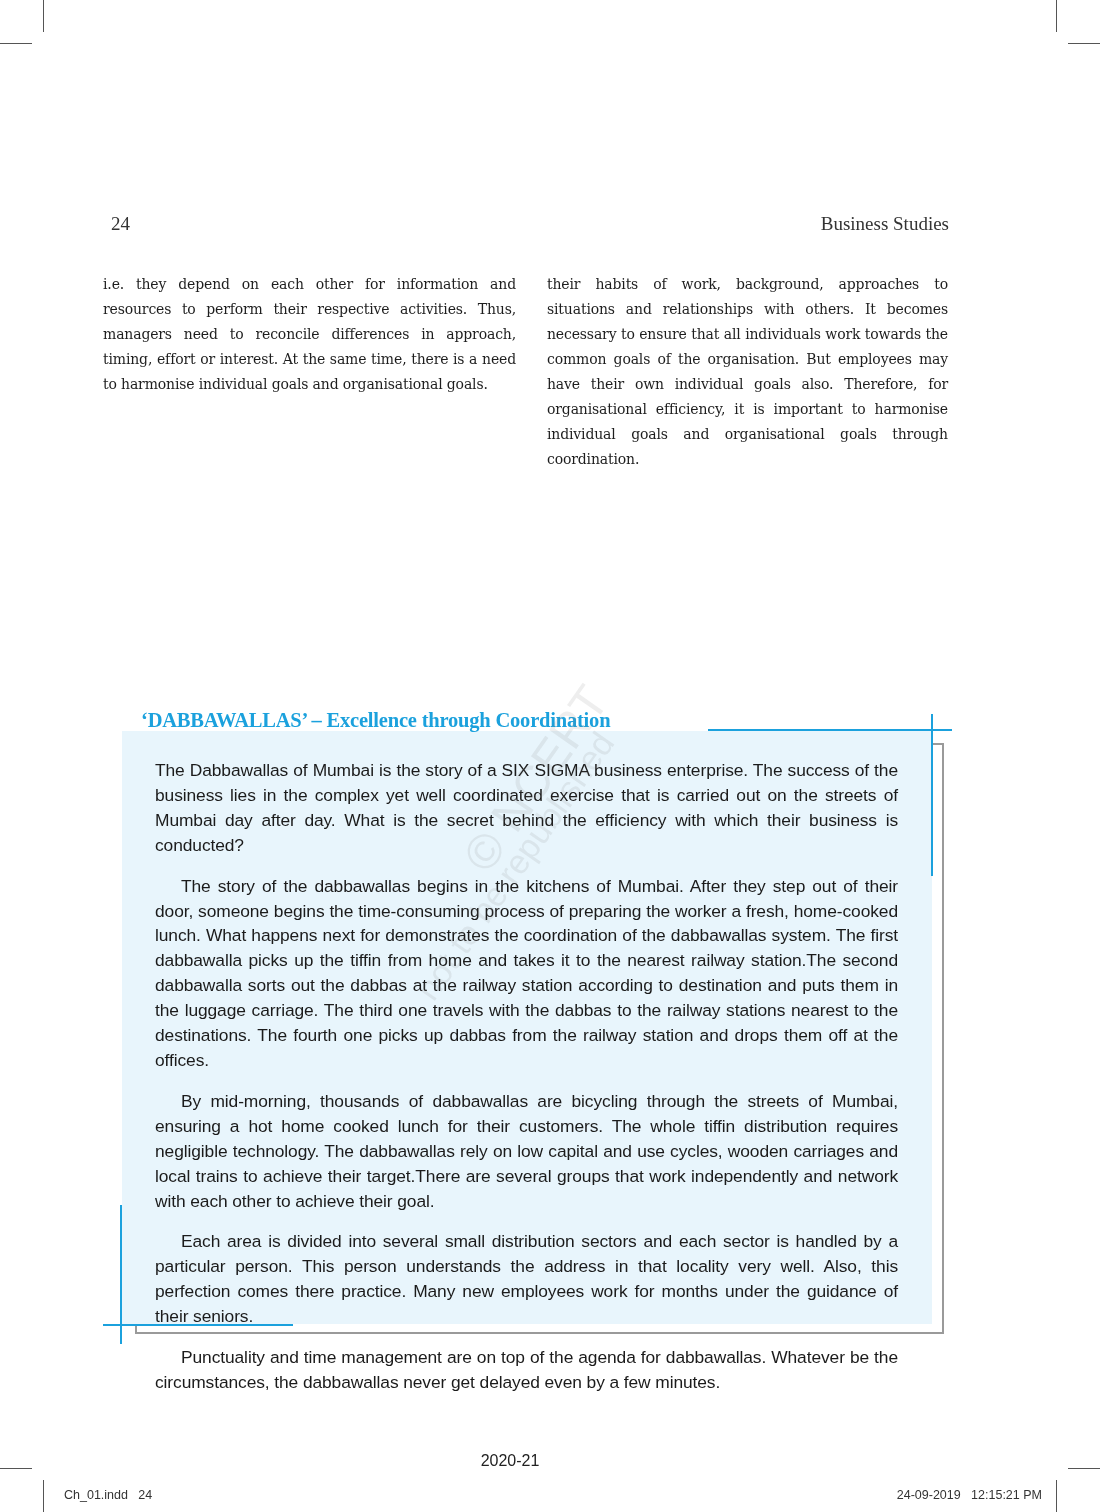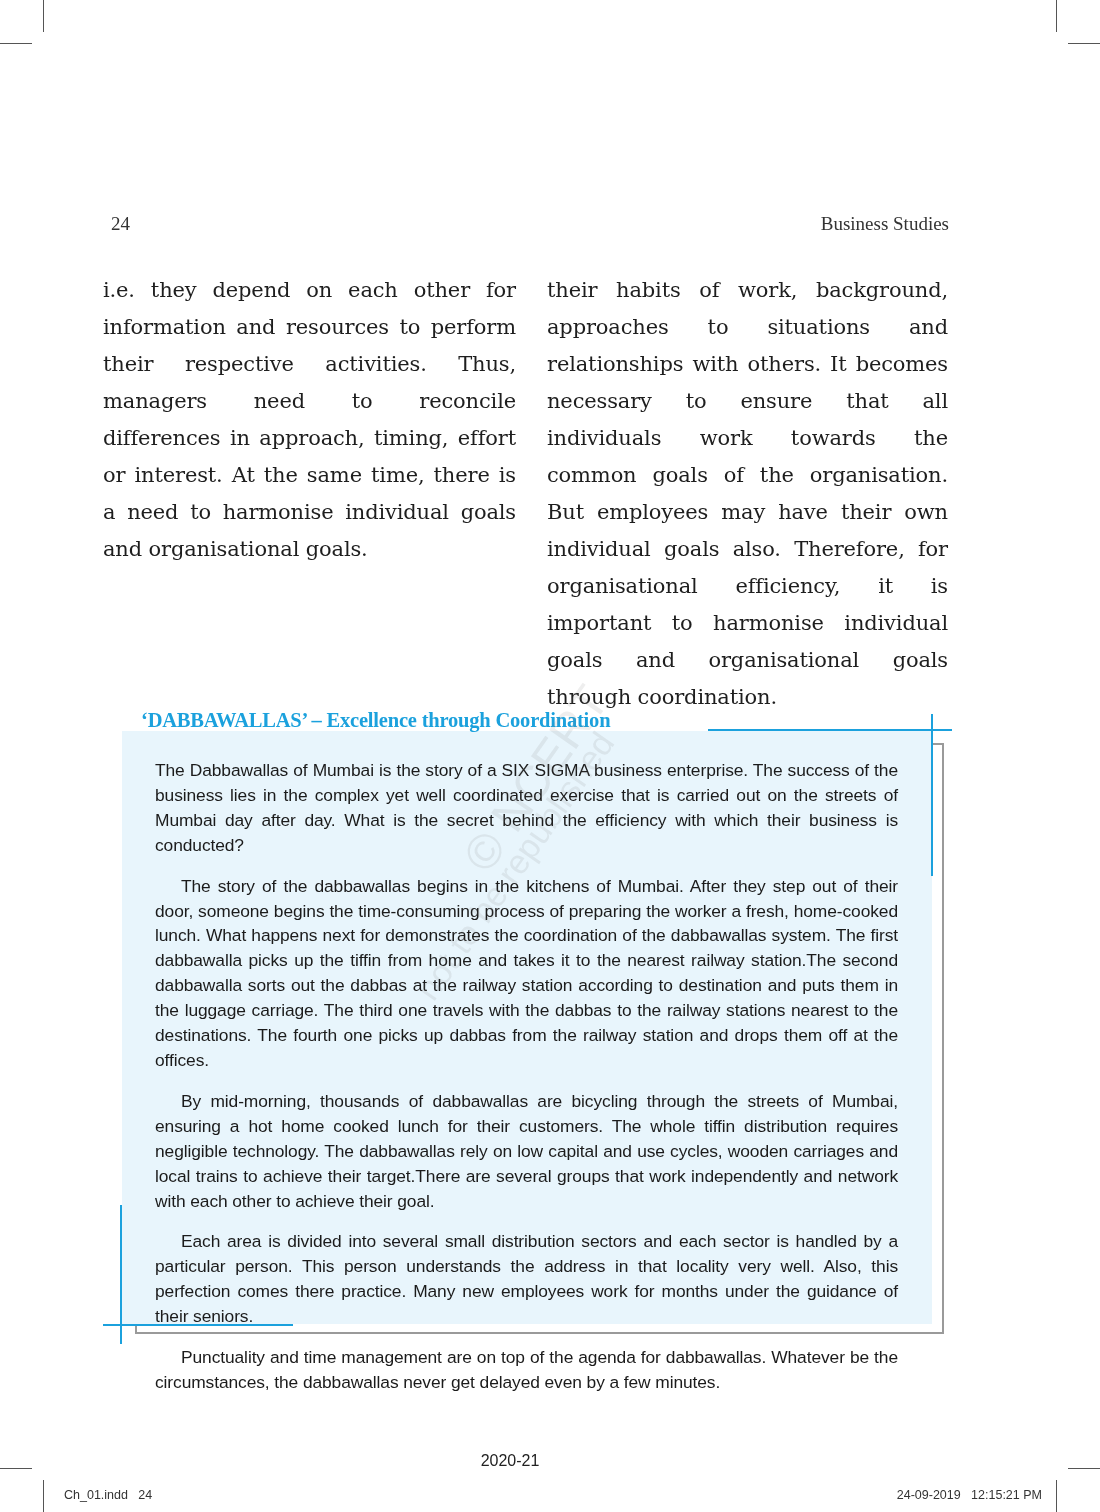--- a/index.html
+++ b/index.html
@@ -2,21 +2,21 @@
 <html><head>
 <meta charset="utf-8">
 <style>
   html, body { margin:0; padding:0; background:#ffffff; }
   body { width:1100px; height:1512px; position:relative; overflow:hidden; }
   .abs { position:absolute; }
   .crop { position:absolute; background:#555; }
 
   .run-head { top:213px; font-family:"Liberation Serif", serif; font-size:19px; color:#333; }
   .col { position:absolute; top:272px; width:413px; font-family:"DejaVu Serif", serif;
-         font-size:21px; line-height:37px; color:#1e1e1e; text-align:justify; letter-spacing:-0.15px; }
+         font-size:14px; line-height:25px; color:#1e1e1e; text-align:justify; letter-spacing:-0.15px; }
   .col p { margin:0; }
   .col .indent { text-indent:16px; }
   .col b { font-weight:bold; }
 
   .box-bg { left:122px; top:731px; width:810px; height:593px; background:#e8f5fc; }
   .box-frame { left:135px; top:743px; width:809px; height:591px; border:2px solid #9a9a9a; border-left:2px solid #9a9a9a; box-sizing:border-box; }
   .box-title { left:141px; top:709px; font-family:Liberation Serif, serif; font-weight:bold;
                font-size:20.5px; color:#1ba1dd; letter-spacing:-0.2px; white-space:nowrap; }
   .blue { background:#1ba1dd; position:absolute; }
   .box-body { left:139px; top:742px; width:775px; font-family:"Liberation Sans", sans-serif;

